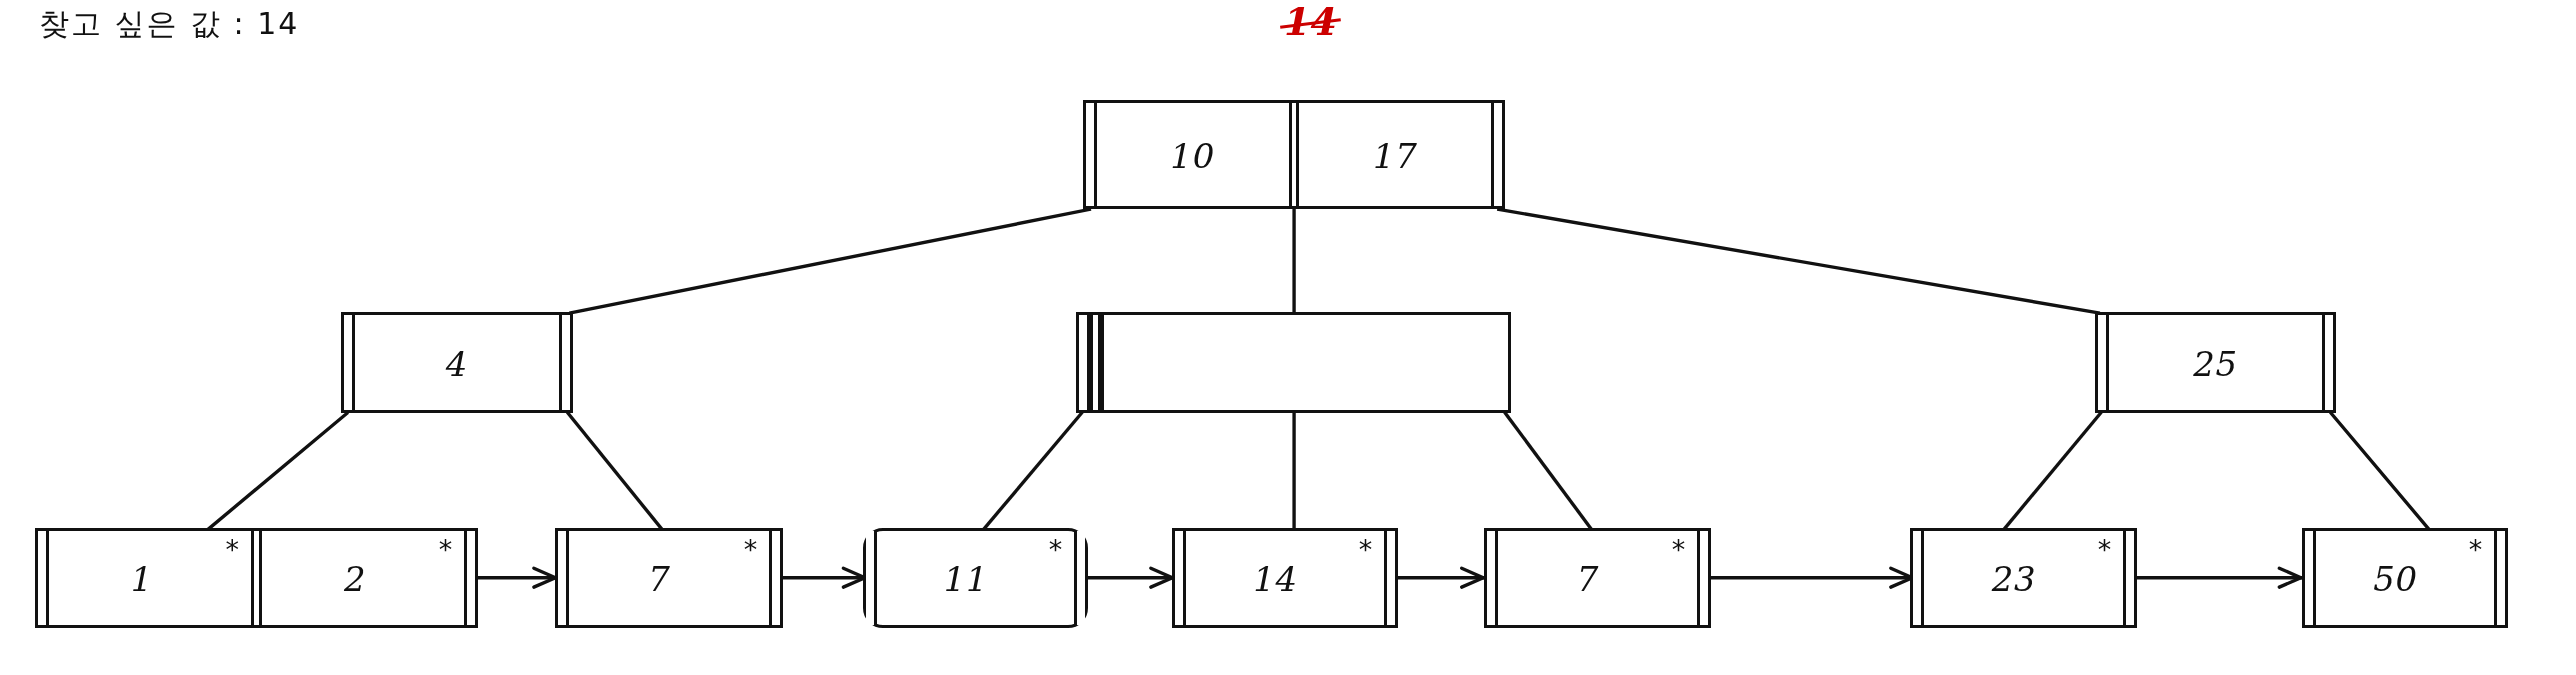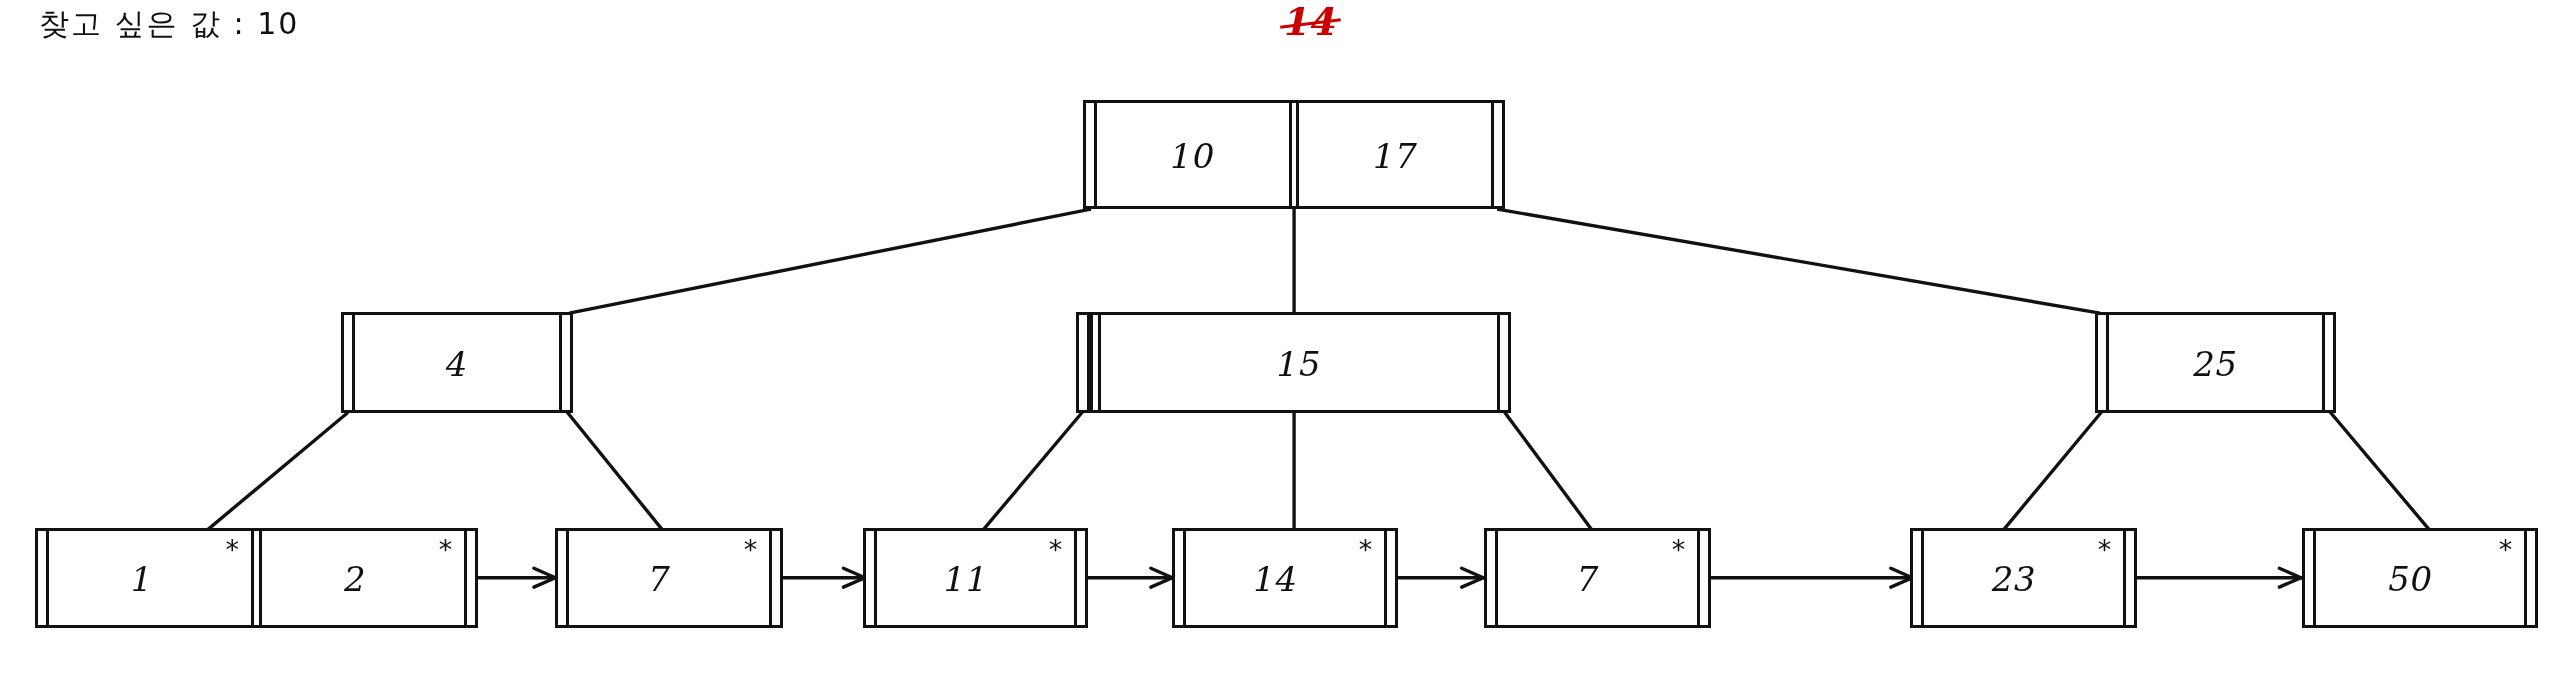--- a/index.html
+++ b/index.html
@@ -123,21 +123,21 @@
   }
   .leaf.two .key {
     left: -8px;
   }
 </style>
 </head>
 <body>
 
 <div id="canvas">
 
-  <div class="query-label">찾고 싶은 값 : 10</div>
+  <div class="query-label">찾고 싶은 값 : 14</div>
 
   <div class="red-note" style="left:1284px; top:-1.4px;">
     <span class="strike">14</span>
   </div>
 
   <svg id="lines" viewBox="0 0 3812 999" preserveAspectRatio="none">
     <g stroke="#111111" stroke-width="5" fill="none" stroke-linecap="square">
 
       <line x1="1612" y1="310" x2="845" y2="463"></line>
 
@@ -193,23 +193,20 @@
     <div class="ptr edge-l"></div>
     <div class="cell">
       <span class="key">4</span>
     </div>
     <div class="ptr edge-r"></div>
   </div>
 
   <div class="node" style="left:1076px; top:312px; width:435px; height:101px;">
     <div class="ptr edge-l"></div>
     <div class="ptr"></div>
-    <div class="cell">
-      <span class="key">15</span>
-    </div>
     <div class="ptr edge-r"></div>
   </div>
 
   <div class="node" style="left:2095px; top:312px; width:241px; height:101px;gap:8px;">
     <div class="ptr edge-l"></div>
     <div class="cell">
       <span class="key">25</span>
     </div>
     <div class="ptr edge-r"></div>
   </div>
@@ -230,21 +227,21 @@
 
   <div class="node leaf" style="left:555px; top:528px; width:228px; height:100px;">
     <div class="ptr edge-l"></div>
     <div class="cell">
       <span class="key">7</span>
       <span class="star">*</span>
     </div>
     <div class="ptr edge-r"></div>
   </div>
 
-  <div class="node leaf" style="left:863px; top:528px; width:225px; height:100px;">
+  <div class="node leaf" style="left:863px; top:528px; width:225px; height:100px;border-radius:20px;">
     <div class="ptr edge-l"></div>
     <div class="cell">
       <span class="key">11</span>
       <span class="star">*</span>
     </div>
     <div class="ptr edge-r"></div>
   </div>
 
   <div class="node leaf" style="left:1172px; top:528px; width:226px; height:100px;">
     <div class="ptr edge-l"></div>
@@ -266,21 +263,21 @@
 
   <div class="node leaf" style="left:1910px; top:528px; width:227px; height:100px;">
     <div class="ptr edge-l"></div>
     <div class="cell">
       <span class="key">23</span>
       <span class="star">*</span>
     </div>
     <div class="ptr edge-r"></div>
   </div>
 
-  <div class="node leaf" style="left:2302px; top:528px; width:236px; height:100px;">
+  <div class="node leaf" style="left:2302px; top:528px; width:206px; height:100px;">
     <div class="ptr edge-l"></div>
     <div class="cell">
       <span class="key">50</span>
       <span class="star">*</span>
     </div>
     <div class="ptr edge-r"></div>
   </div>
 
 </div>
 

